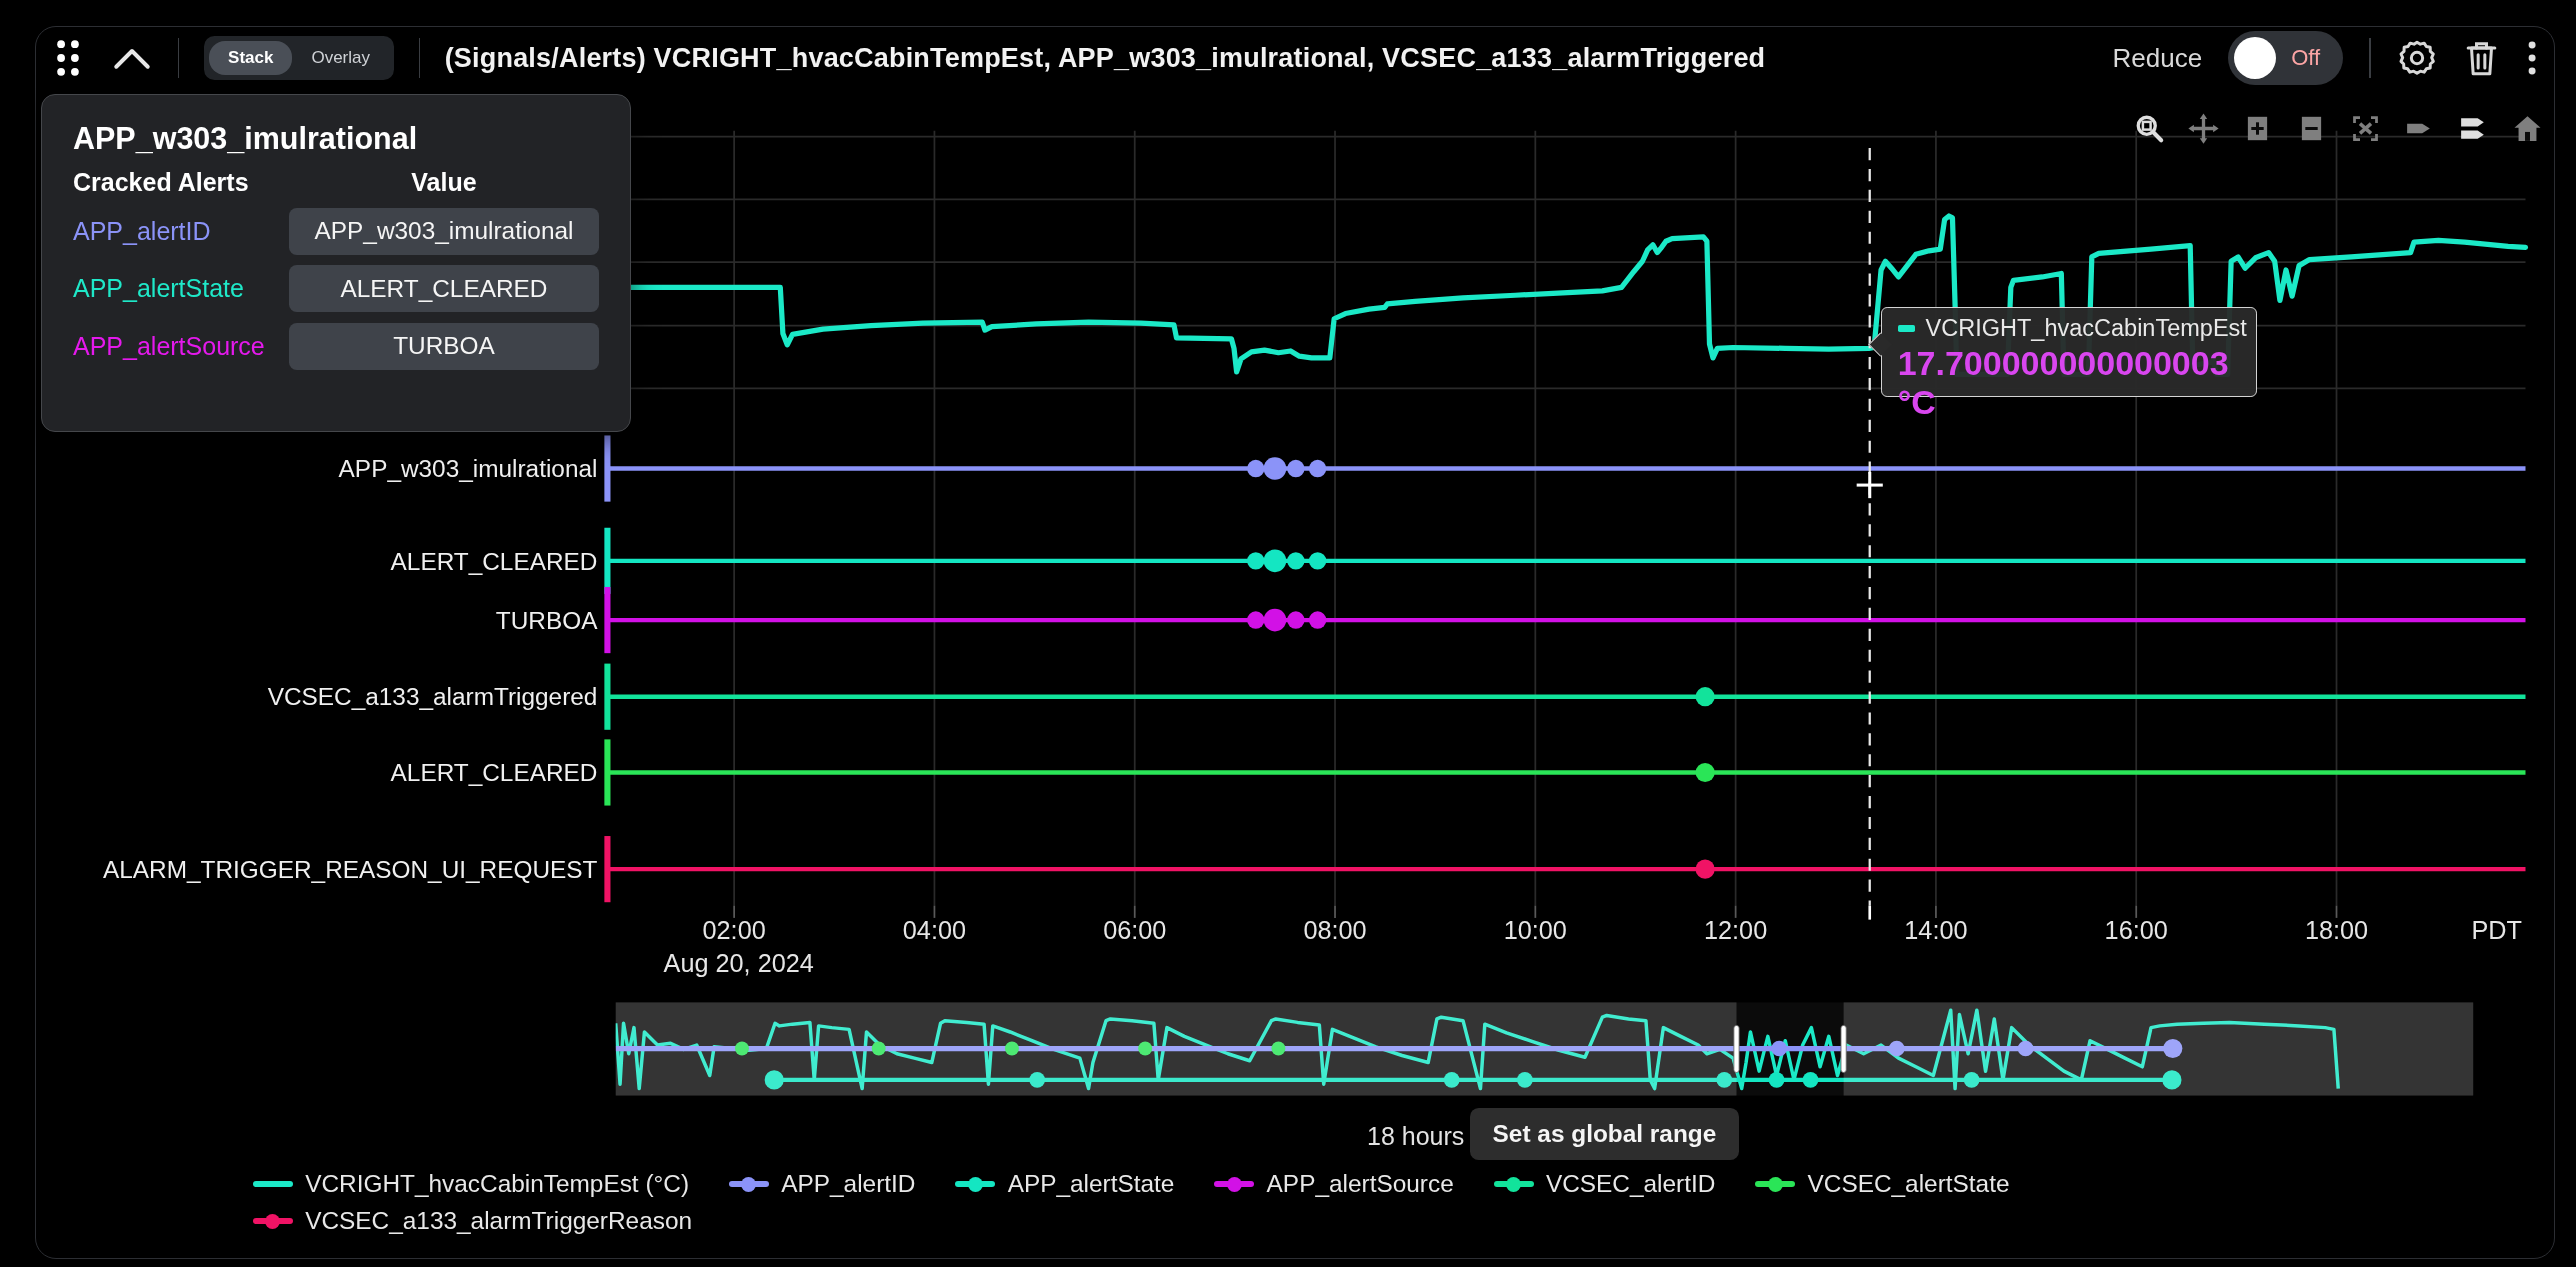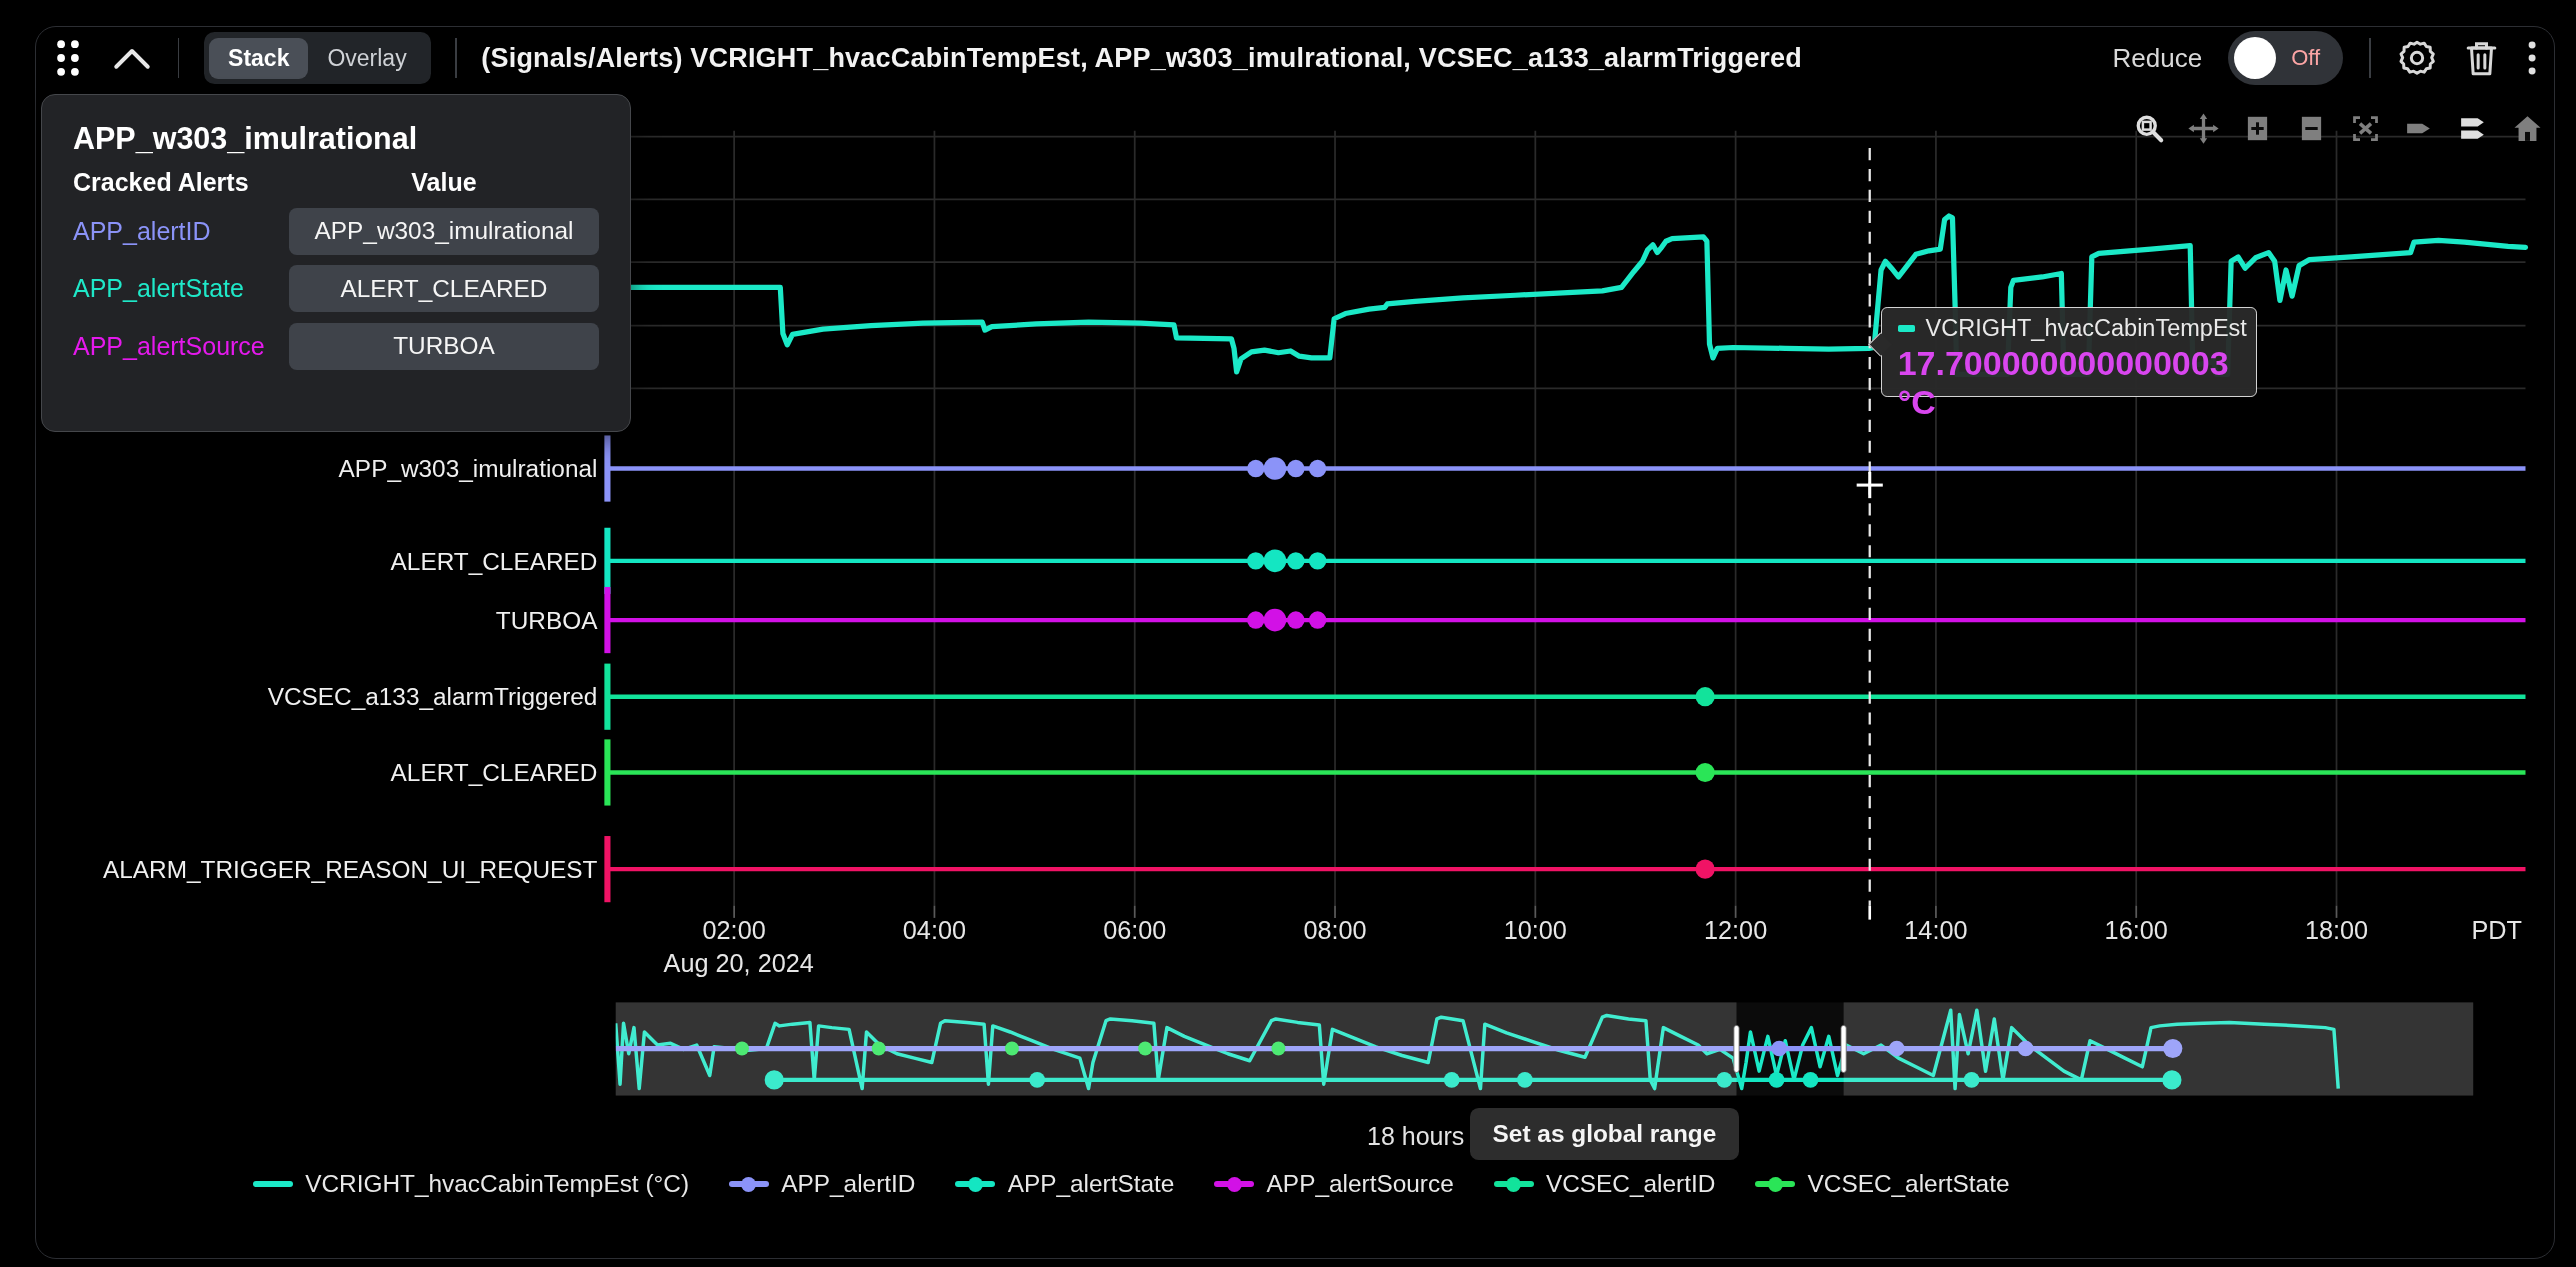--- a/index.html
+++ b/index.html
@@ -5,21 +5,21 @@
   html,body{margin:0;padding:0;background:#000;}
   .app{position:relative;width:2576px;height:1268px;background:#000;overflow:hidden;
        font-family:"Liberation Sans",sans-serif;color:#ececec;}
   .card{position:absolute;left:35px;top:26px;width:2520px;height:1233px;
         border:1.7px solid #2c2e33;border-radius:21px;box-sizing:border-box;}
   
   .toolbar{position:absolute;left:49px;top:30px;height:56px;display:flex;align-items:center;gap:24.4px;z-index:30;}
   .tb-right{position:absolute;right:38px;top:30px;height:56px;display:flex;align-items:center;gap:26px;z-index:30;}
   .vdiv{width:1.7px;height:40px;background:#3a3d42;}
   .seg{display:flex;align-items:center;background:#222529;border-radius:10.5px;padding:5.2px;}
-  .seg .chip{font-size:23px;padding:7px 19px;border-radius:9px;color:#cfd2d6;cursor:pointer;}
+  .seg .chip{font-size:17px;padding:7px 19px;border-radius:16px;color:#cfd2d6;cursor:pointer;}
   .seg .chip.active{background:#4a4f57;color:#fff;font-weight:bold;}
   .wtitle{font-size:27px;font-weight:600;color:#f2f2f2;letter-spacing:0.2px;white-space:nowrap;}
   .reduce-label{font-size:26px;color:#d9d9d9;}
   .toggle{position:relative;width:115px;height:54px;border-radius:27px;background:#303338;display:flex;align-items:center;}
   .knob{position:absolute;left:6.1px;top:6.1px;width:42px;height:42px;border-radius:50%;background:#fff;}
   .toggle .state{position:absolute;left:63px;font-size:22px;color:#fca5a5;}
   .icon-btn{display:flex;align-items:center;justify-content:center;cursor:pointer;}
   
   .panel{position:absolute;left:41px;top:94px;width:590px;height:338px;background:#222326;
          border:1.7px solid #45474b;border-radius:14px;box-sizing:border-box;z-index:40;
@@ -364,15 +364,23 @@
           </span>
           <span class="ltxt">VCSEC_alertID</span>
         </div>
         <div class="litem">
           <span class="lsw" style="background: rgb(42, 229, 87);">
             <span class="ldot" style="background: rgb(42, 229, 87);"></span>
           </span>
           <span class="ltxt">VCSEC_alertState</span>
         </div>
       </div>
+      <div class="lrow">
+        <div class="litem">
+          <span class="lsw" style="background: rgb(240, 19, 101);">
+            <span class="ldot" style="background: rgb(240, 19, 101);"></span>
+          </span>
+          <span class="ltxt">VCSEC_a133_alarmTriggerReason</span>
+        </div>
+      </div>
     </div>
 </div>
 
 
 </body></html>

